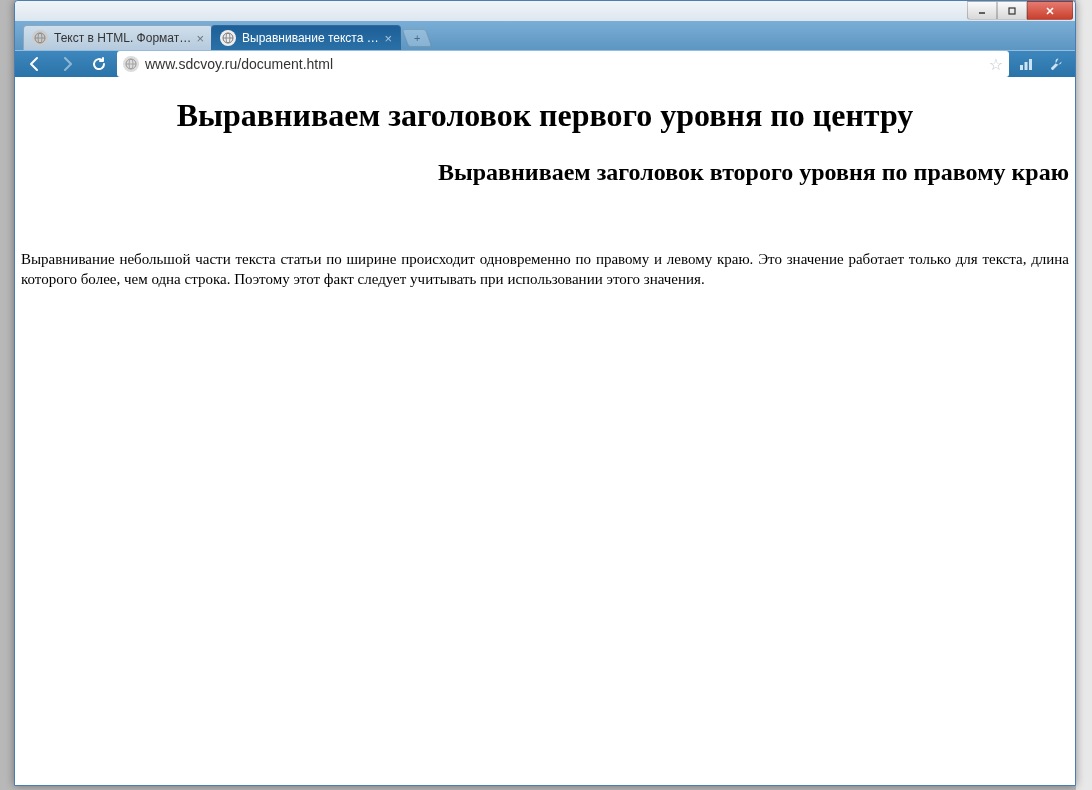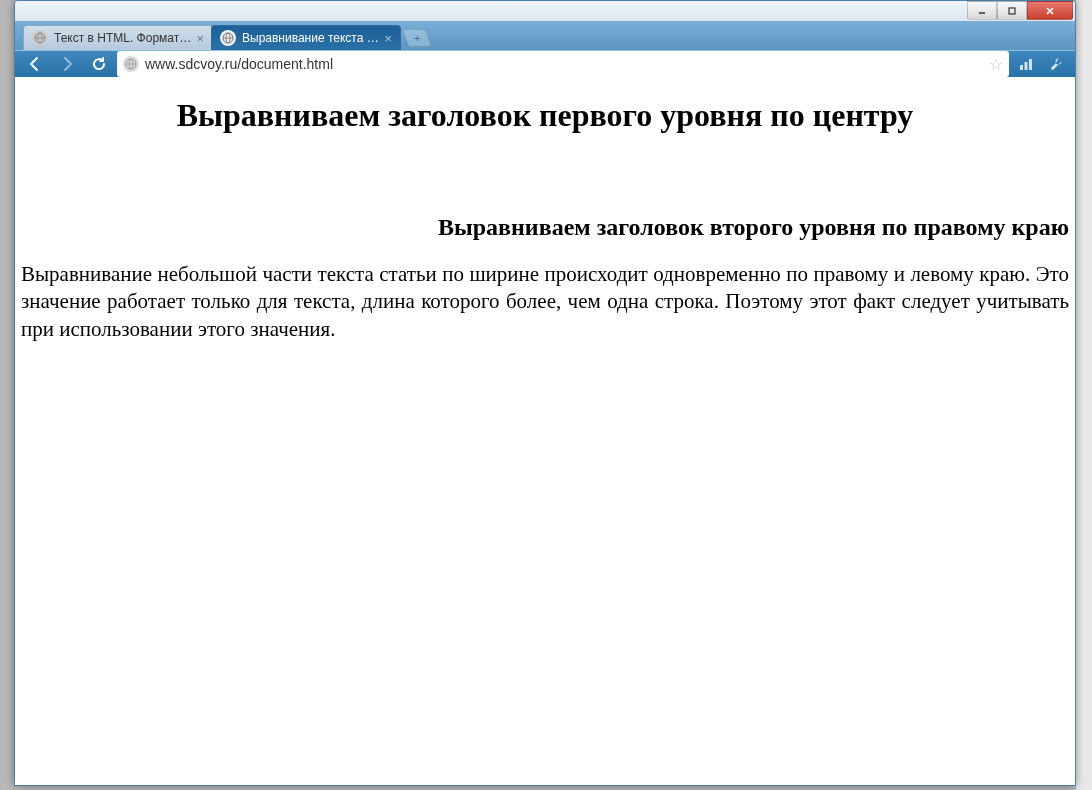--- a/index.html
+++ b/index.html
@@ -168,26 +168,26 @@
     .content h1 {
       font-size: 32px;
       font-weight: bold;
       text-align: center;
       margin: 12px 0;
     }
     .content h2 {
       font-size: 24px;
       font-weight: bold;
       text-align: right;
-      margin: 80px 0 20px 0;
+      margin: 25px 0 20px 0;
     }
     .content p {
-      font-size: 21px;
+      font-size: 15px;
       text-align: justify;
-      margin-top: 20px;
+      margin-top: 64px;
       line-height: 1.3;
     }
     .behind-right {
       position: absolute;
       right: 0; top: 0; bottom: 0;
       width: 16px;
       background: #e8e8e8;
       z-index: -1;
     }
   </style>

